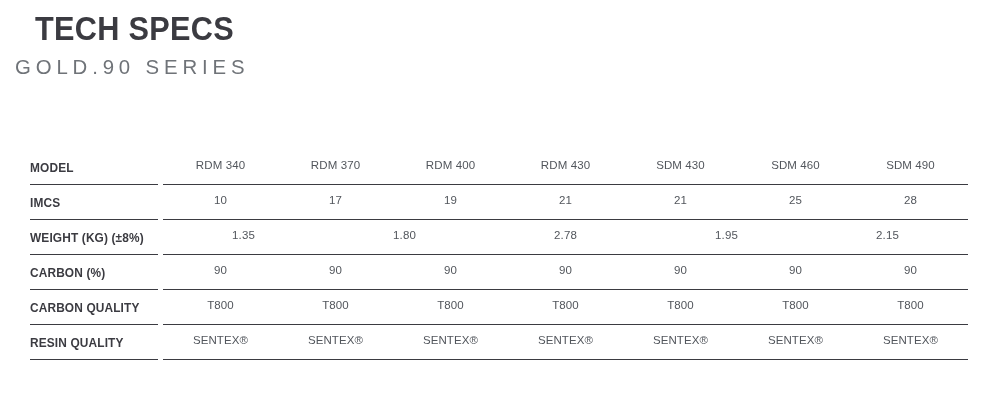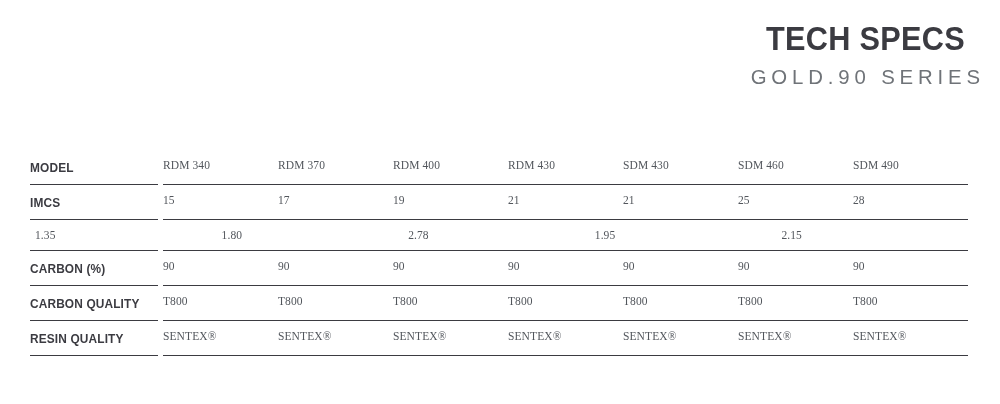--- a/index.html
+++ b/index.html
@@ -12,22 +12,22 @@
     height: 404px;
     background: #ffffff;
     font-family: "Liberation Sans", sans-serif;
     overflow: hidden;
     position: relative;
   }
 
   
   .header {
     width: 100%;
-    padding-top: 22px;
-    text-align: right;
+    padding-top: 12px;
+    text-align: left;
   }
   .title {
     font-family: "Liberation Sans Narrow", "Liberation Sans", sans-serif;
     font-size: 33px;
     font-weight: bold;
     color: #3b3b41;
     letter-spacing: 0.3px;
     line-height: 1;
     transform: scaleX(0.93);
     margin: 0;
@@ -75,21 +75,22 @@
     display: inline-block;
   }
   .data-col-wrap {
     flex: 1 1 auto;
     display: flex;
     margin-left: 5px;
     box-sizing: border-box;
   }
   .data-cell {
     flex: 1 1 0;
-    font-family: Liberation Serif, serif;
+    text-align: center;
+    font-family: Liberation Sans, sans-serif;
     font-size: 11.5px;
     font-weight: 400;
     color: #52565c;
     letter-spacing: 0.1px;
     padding-top: 9px;
     padding-bottom: 9px;
     white-space: nowrap;
   }
   .data-cell.header-cell {
     font-size: 11.5px;
@@ -142,35 +143,36 @@
       </div>
     </div>
     <div class="divider">
       <div class="seg-label"></div>
       <div class="seg-gap"></div>
       <div class="seg-data"></div>
     </div>
     <div class="spec-row">
       <div class="label-col"><span class="label-text">IMCS</span></div>
       <div class="data-col-wrap">
-        <div class="data-cell">15</div>
+        <div class="data-cell">10</div>
         <div class="data-cell">17</div>
         <div class="data-cell">19</div>
         <div class="data-cell">21</div>
         <div class="data-cell">21</div>
         <div class="data-cell">25</div>
         <div class="data-cell">28</div>
       </div>
     </div>
     <div class="divider">
       <div class="seg-label"></div>
       <div class="seg-gap"></div>
       <div class="seg-data"></div>
     </div>
     <div class="spec-row">
+      <div class="label-col"><span class="label-text">WEIGHT (KG) (±8%)</span></div>
       <div class="data-col-wrap">
         <div class="data-cell">1.35</div>
         <div class="data-cell">1.80</div>
         <div class="data-cell">2.78</div>
         <div class="data-cell">1.95</div>
         <div class="data-cell">2.15</div>
       </div>
     </div>
     <div class="divider">
       <div class="seg-label"></div>

